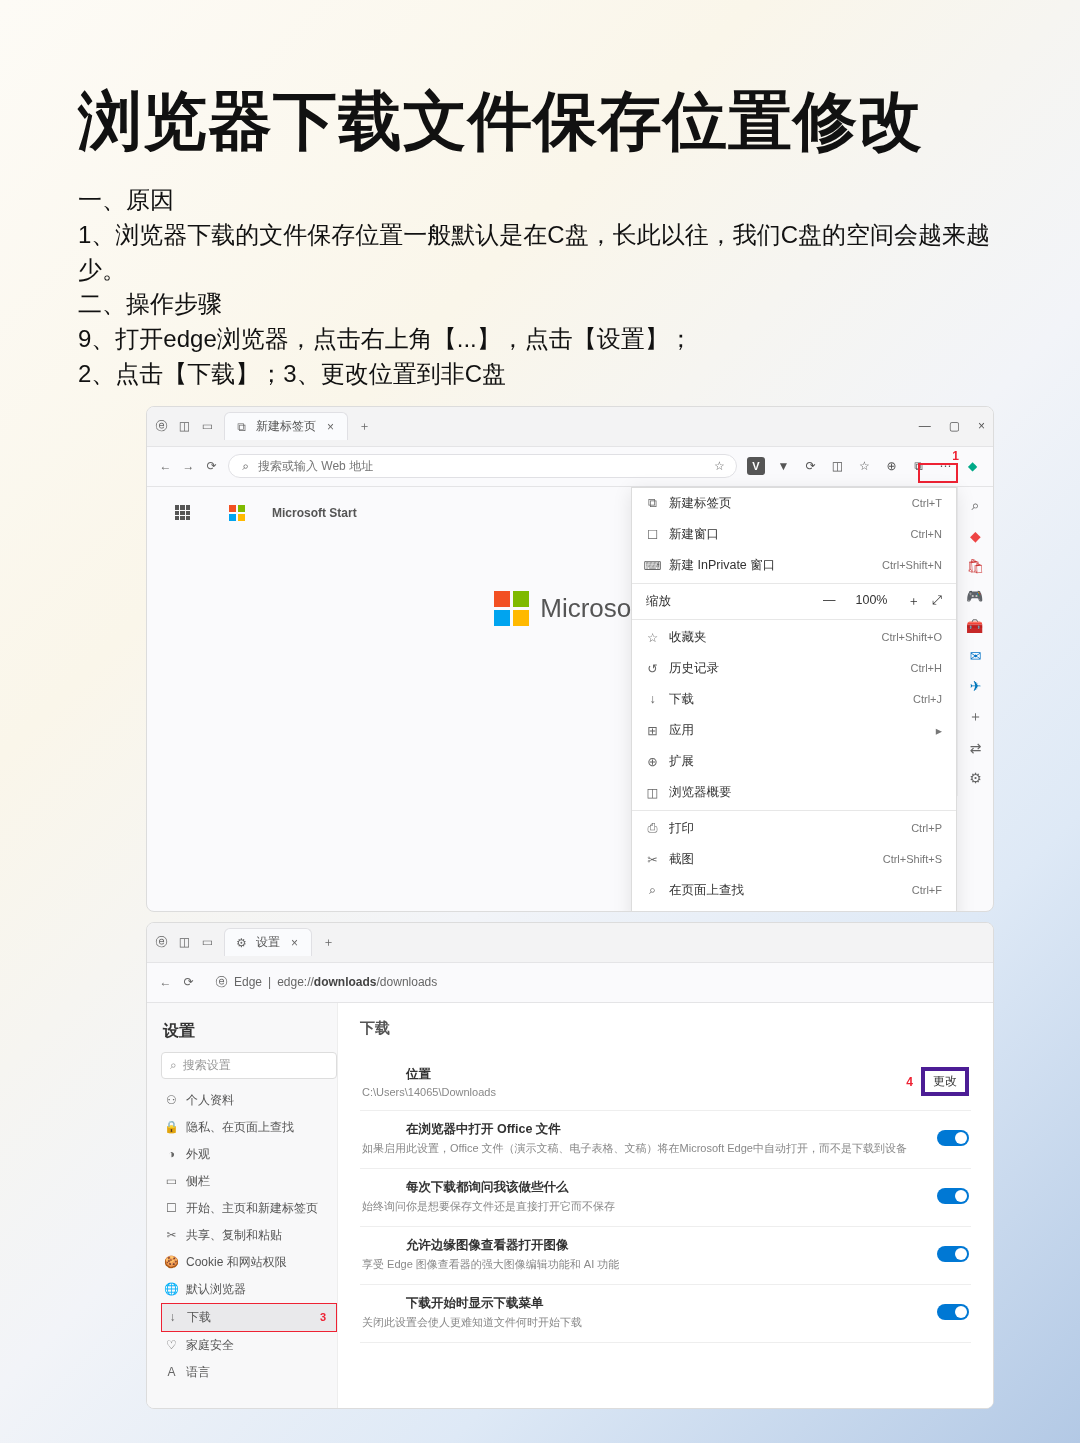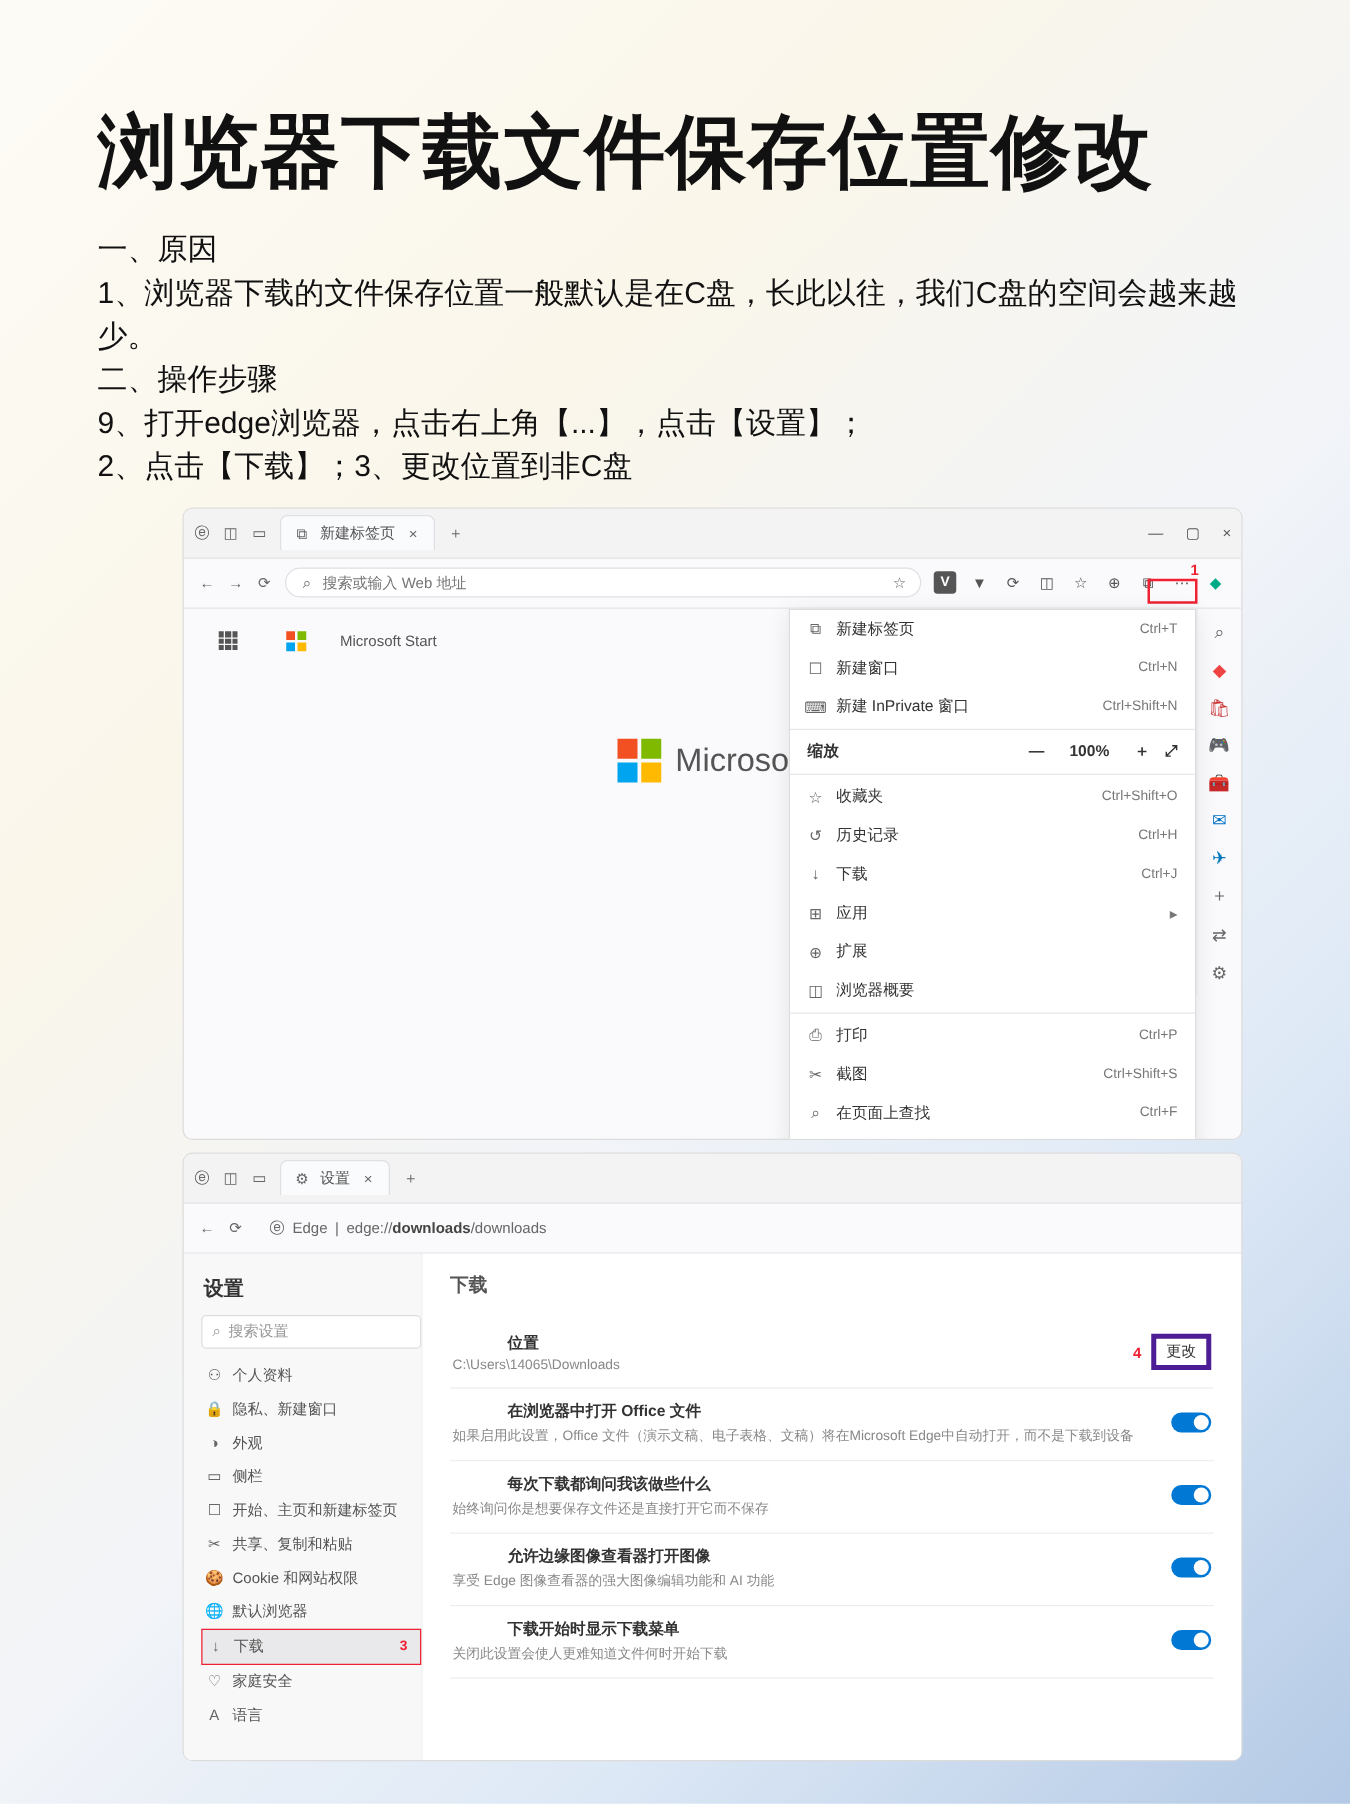--- a/index.html
+++ b/index.html
@@ -29,42 +29,42 @@
 .toolbar { height: 40px; display: flex; align-items: center; gap: 10px; padding: 0 12px; border-bottom: 1px solid #e4e4e6; }
 .addr { flex: 1; background: #fff; border: 1px solid #e0e0e4; border-radius: 16px; padding: 4px 10px; display: flex; gap: 6px; align-items: center; }
 .addr input { border: none; flex: 1; font-size: 12px; color: #666; background: transparent; outline: none; }
 .tb-right { display: flex; gap: 10px; align-items: center; }
 .tb-right .ic { width: 17px; height: 17px; display: inline-flex; align-items: center; justify-content: center; color: #555; border-radius: 3px; }
 .vsq { background: #555; color: #fff; width: 18px; height: 18px; font-size: 11px; font-weight: bold; border-radius: 3px; display: inline-flex; align-items: center; justify-content: center; }
 .ann1 { position: absolute; top: 56px; right: 35px; width: 40px; height: 20px; border: 2px solid #e23; pointer-events: none; }
 .ann1-lbl { position: absolute; top: 42px; right: 34px; color: #e23; font-size: 12px; font-weight: bold; }
 .main { position: relative; height: 424px; display: flex; }
 .page { flex: 1; padding: 18px 28px; }
-.start { display: flex; gap: 27px; align-items: center; }
+.start { display: flex; gap: 27px; align-items: center; font-weight: bold; }
 .apps { width: 15px; height: 15px; display: grid; grid-template-columns: 1fr 1fr 1fr; gap: 1px; }
 .apps span { background: #555; }
 .mslogo { display: inline-flex; gap: 2px; flex-wrap: wrap; width: 16px; height: 16px; margin-left: 12px; }
 .mslogo span { width: 7px; height: 7px; }
 .mslogo span:nth-child(1){background:#f25022}.mslogo span:nth-child(2){background:#7fba00}.mslogo span:nth-child(3){background:#00a4ef}.mslogo span:nth-child(4){background:#ffb900}
 .bigms { text-align: center; margin-top: 70px; display: flex; justify-content: center; align-items: center; gap: 10px; }
 .bigms .lg { width: 36px; height: 36px; display: flex; flex-wrap: wrap; gap: 3px; }
 .bigms .lg span { width: 16px; height: 16px; }
 .bigms-txt { font-size: 26px; color: #555; }
 .psearch { margin: 52px auto 0; width: 350px; background: #fff; border: 1px solid #ddd; border-radius: 22px; padding: 9px 16px; color: #aaa; font-size: 13px; }
 .side-accounts { position: absolute; right: 0; top: 0; width: 36px; border-left: 1px solid #e4e4e6; display: flex; flex-direction: column; gap: 14px; padding: 10px 0; align-items: center; }
 .side-accounts span { font-size: 14px; color: #666; }
 .menu {
   position: absolute; top: 0; right: 36px; width: 326px; background: #fff;
   border: 1px solid #dcdcdc; box-shadow: 0 4px 18px rgba(0,0,0,0.1); font-size: 12.5px; color: #333;
 }
 .mi { display: flex; align-items: center; padding: 7px 14px; gap: 10px; }
 .mi .sc { margin-left: auto; color: #777; font-size: 11px; }
 .mi .ar { margin-left: auto; color: #777; }
 .msep { border-top: 1px solid #e7e7e7; margin: 2px 0; }
-.zoomrow { display: flex; align-items: center; padding: 7px 14px; gap: 12px; font-weight: bold; }
+.zoomrow { display: flex; padding: 7px 14px; gap: 12px; }
 .zoomrow .pct { margin: 0 8px; }
 .zoomrow .lbl { flex: 1; }
 
 
 .win2 { width: 848px; margin-left: 68px; }
 .addr2 { display: flex; gap: 6px; align-items: center; padding: 0 10px; flex: 1; color: #666; }
 .addr2 .bold { font-weight: bold; color: #444; }
 .body2 { display: flex; min-height: 380px; background: #f8f8f9; }
 .side2 { width: 190px; padding: 12px 0 12px 14px; font-size: 12px; }
 .side2 h3 { font-size: 16px; color: #333; margin: 6px 0 10px 2px; font-weight: 700; }
@@ -333,21 +333,21 @@
             <span>⌕</span>
             <span>搜索设置</span>
           </div>
           <div id="sideitems">
               <div class="sli">
                 <span class="wicon">⚇</span>
     <span>个人资料</span>
     </div>
               <div class="sli">
                 <span class="wicon">🔒</span>
-    <span>隐私、新建窗口</span>
+    <span>隐私、在页面上查找</span>
     </div>
               <div class="sli">
                 <span class="wicon">◑</span>
     <span>外观</span>
     </div>
               <div class="sli">
                 <span class="wicon">▭</span>
     <span>侧栏</span>
     </div>
               <div class="sli">

